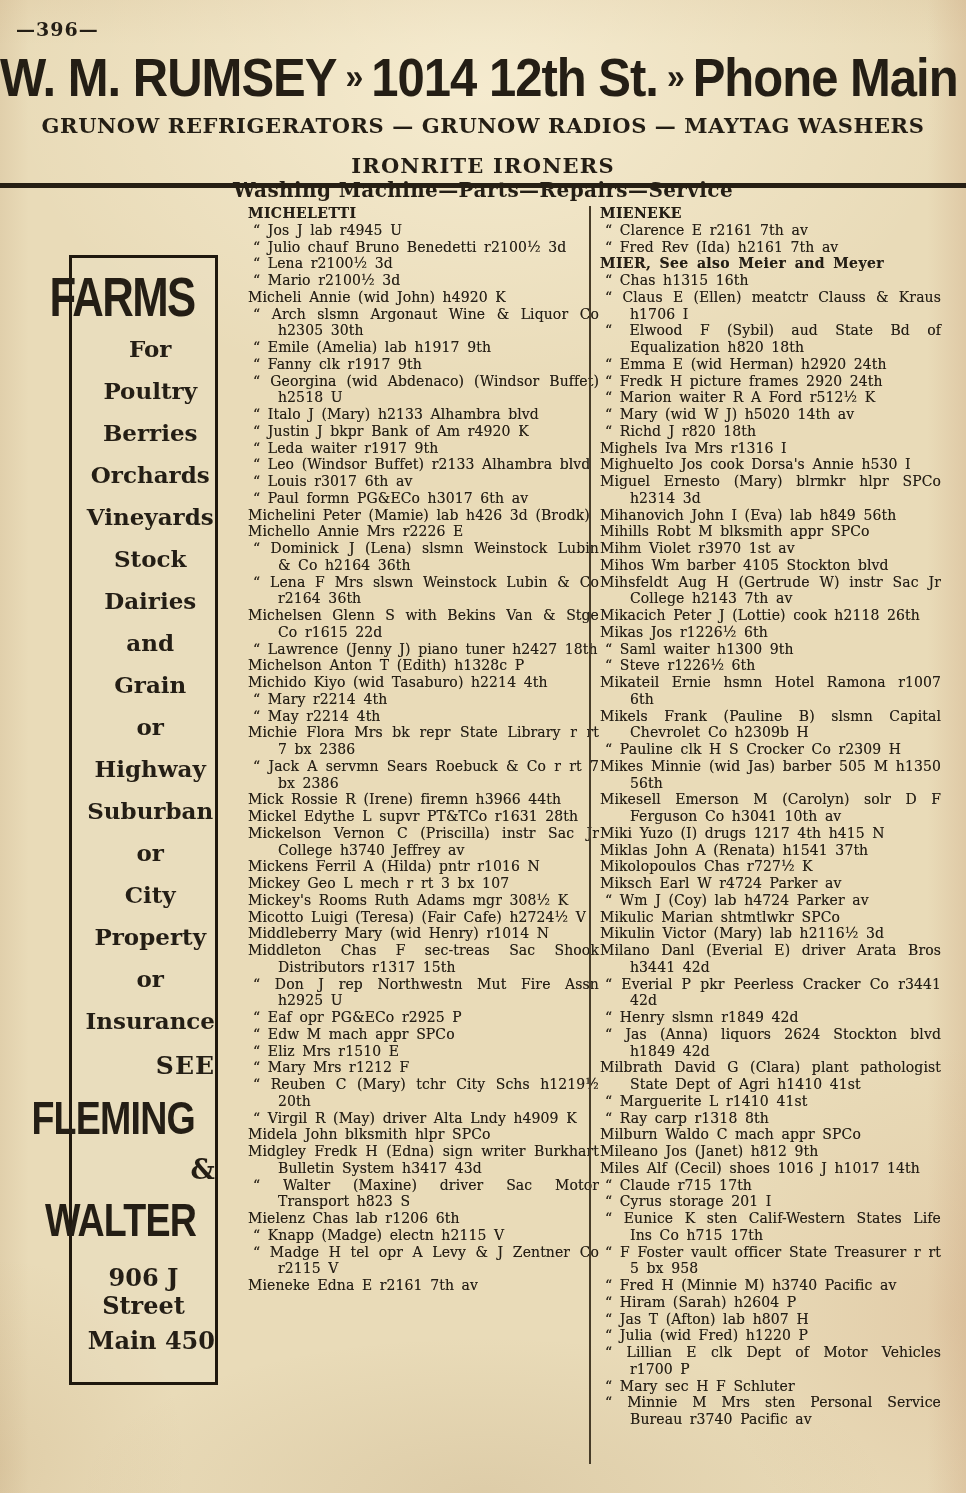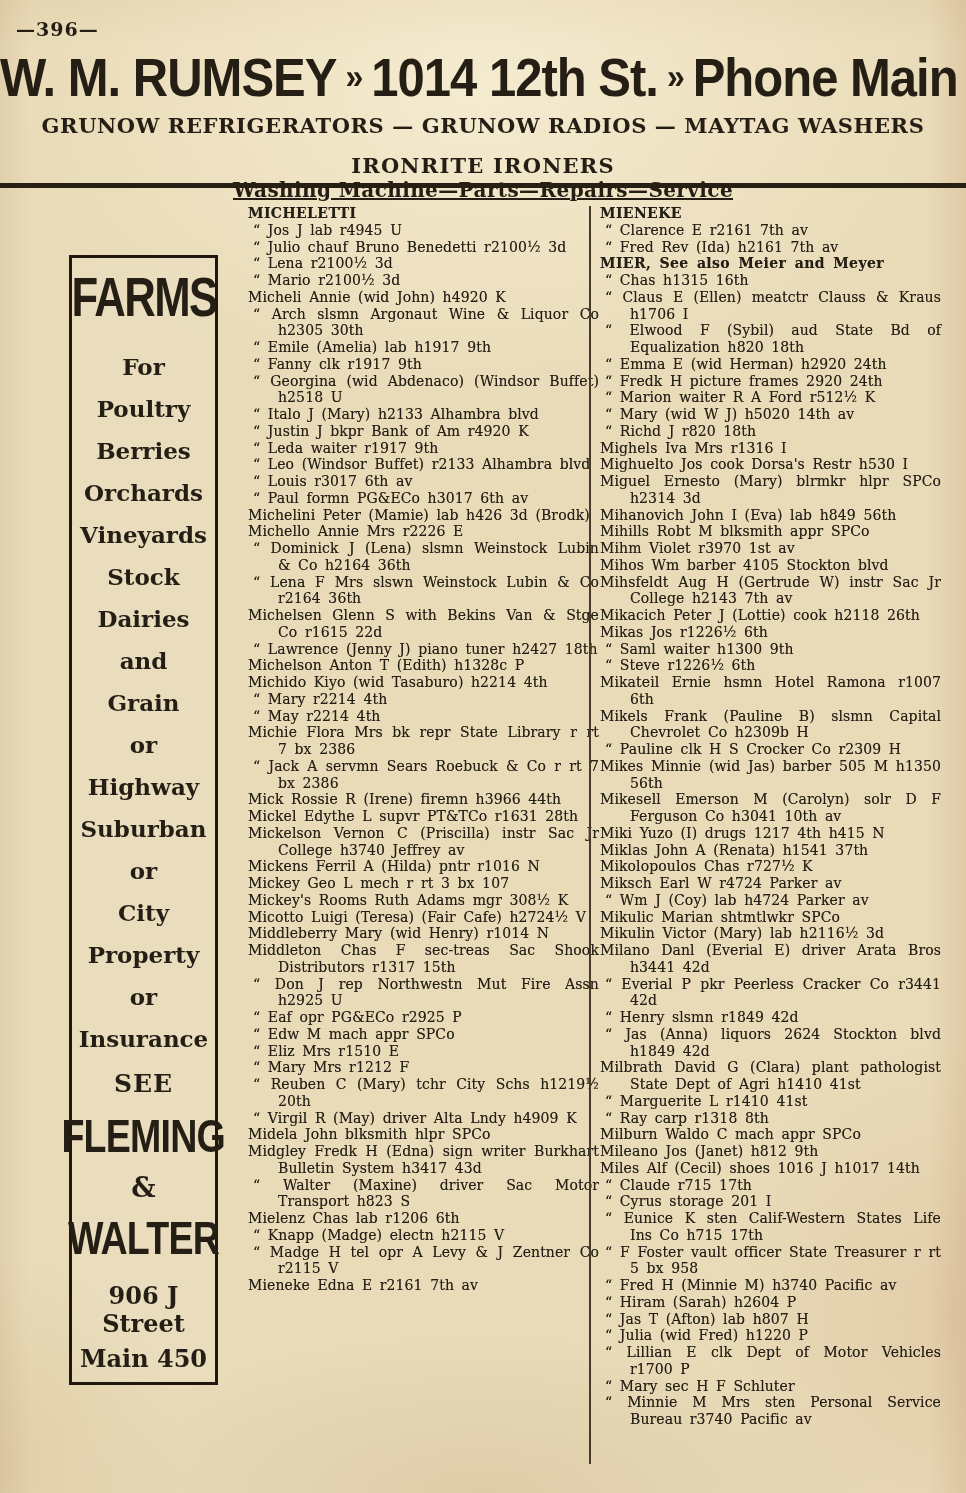--- a/index.html
+++ b/index.html
@@ -28,40 +28,40 @@
   .ad { position: absolute; top: 46px; left: 0; width: 100%; text-align: center; }
   .ad-line1 {
     font-family: "Liberation Sans", sans-serif;
     font-weight: 700; font-size: 49px; line-height: 56px;
     letter-spacing: -1px; white-space: nowrap;
     transform: scaleY(1.08); transform-origin: center top;
   }
   .chev { font-size: 32px; vertical-align: 7px; margin: 0 9px; }
   .ad-line2 { margin-top: 11px; font: 700 21px/24px "DejaVu Serif", serif; letter-spacing: 0.6px; }
   .ad-line3 { margin-top: 16px;  font: 700 21px/24px "DejaVu Serif", serif; letter-spacing: 1.2px; }
-  .ad-line4 { margin-top: 1px;  font: 700 20px/23px "DejaVu Serif", serif; letter-spacing: 0.4px; text-decoration: underline; }
+  .ad-line4 { margin-top: 1px;  font: 700 20px/23px "DejaVu Serif", serif; letter-spacing: 0.4px; }
   .rule { position: absolute; top: 183px; left: 0; width: 966px; height: 5px; background: #261f14; }
 
   
   .side-ad {
     position: absolute; left: 69px; top: 255px;
     width: 143px; height: 1124px;
     border: 3px solid #1f180e;
-    display: flex; flex-direction: column; align-items: center;
+    display: flex; flex-direction: column; align-items: flex-end;
     text-align: center;
     background: rgba(235,228,205,0.25);
   }
   .farms-title {
     margin-top: 8px;
     font-family: "Liberation Sans", sans-serif;
     font-weight: 700; font-size: 56px; line-height: 62px;
     letter-spacing: -2px;
     transform: scaleX(0.78);
   }
-  .side-list { margin-top: 18px; }
+  .side-list { margin-top: 0; }
   .side-item { font: 700 23px/42px "DejaVu Serif", serif; }
   .side-see { margin-top: 10px; font: 700 25px/28px "DejaVu Serif", serif; letter-spacing: 1px; }
   .firm {
     font-family: "Liberation Sans", sans-serif;
     font-weight: 700; font-size: 47px; line-height: 52px;
     letter-spacing: -1px;
     transform: scaleX(0.80);
     white-space: nowrap;
   }
   .firm1 { margin-top: 12px; }
@@ -278,21 +278,21 @@
       <div class="entry ditto"><span>“ Fredk H picture frames 2920 24th</span></div>
 
       <div class="entry ditto"><span>“ Marion waiter R A Ford r512½ K</span></div>
 
       <div class="entry ditto"><span>“ Mary (wid W J) h5020 14th av</span></div>
 
       <div class="entry ditto"><span>“ Richd J r820 18th</span></div>
 
       <div class="entry main"><span>Mighels Iva Mrs r1316 I</span></div>
 
-      <div class="entry main"><span>Mighuelto Jos cook Dorsa's Restr h530 I</span></div>
+      <div class="entry main"><span>Mighuelto Jos cook Dorsa's Annie h530 I</span></div>
 
       <div class="entry main"><span>Miguel Ernesto (Mary) blrmkr hlpr SPCo h2314 3d</span></div>
 
       <div class="entry main"><span>Mihanovich John I (Eva) lab h849 56th</span></div>
 
       <div class="entry main"><span>Mihills Robt M blksmith appr SPCo</span></div>
 
       <div class="entry main"><span>Mihm Violet r3970 1st av</span></div>
 
       <div class="entry main"><span>Mihos Wm barber 4105 Stockton blvd</span></div>

